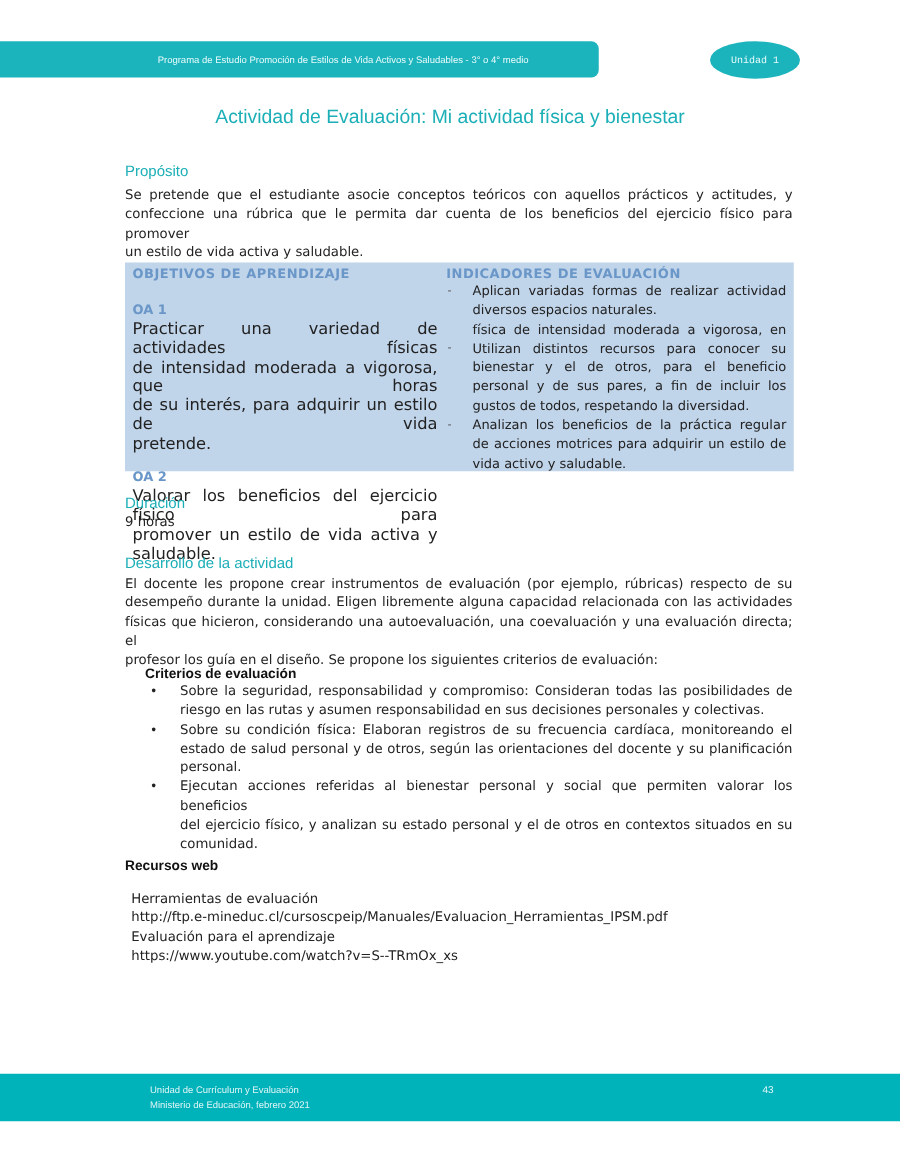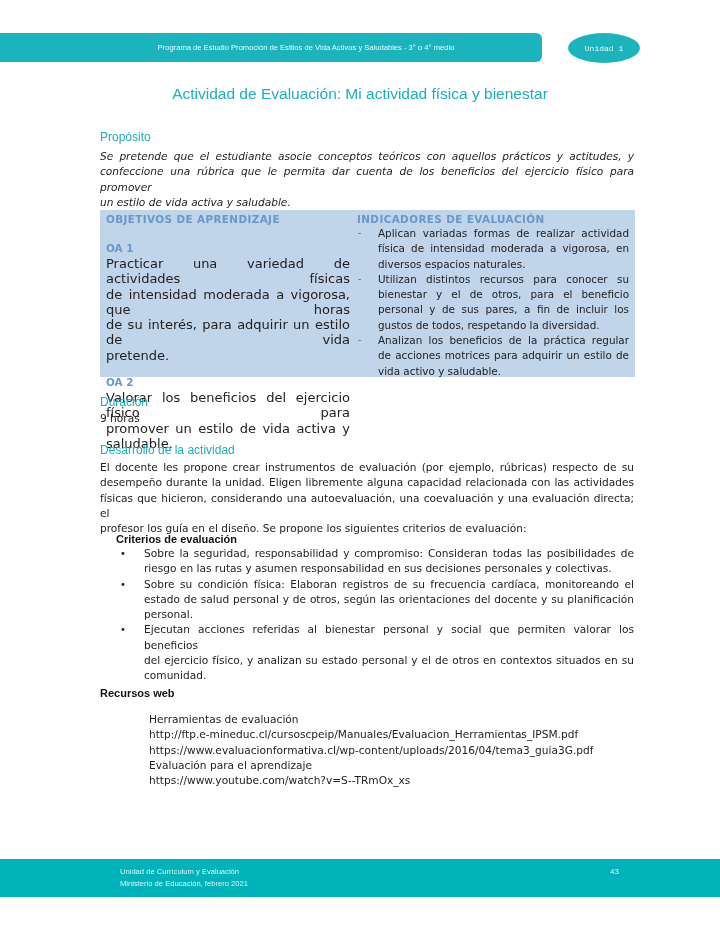--- a/index.html
+++ b/index.html
@@ -1,20 +1,20 @@
 <!DOCTYPE html>
 <html><head>
   <meta charset="utf-8">
   <style>
     * { box-sizing: border-box; margin: 0; padding: 0; }
     html, body { width: 720px; height: 932px; background: #ffffff; overflow: hidden; }
     body { position: relative; font-family: "DejaVu Sans", sans-serif; color: #1a1a1a; }
 
     .header-band {
-      position: absolute; left: 0; top: 33px; width: 542px; height: 29px;
+      position: absolute; left: 0; top: 33px; width: 479px; height: 29px;
       background: #1cb4bc; border-radius: 0 6px 6px 0;
       display: flex; align-items: center; justify-content: center;
     }
     .header-band span {
       font-family: "Liberation Sans", sans-serif; font-size: 7.6px; color: #e8fbfc;
       margin-left: 70px;
     }
     .unit-pill {
       position: absolute; left: 568px; top: 33px; width: 72px; height: 30px;
       background: #1cb4bc; border-radius: 50%;
@@ -65,21 +65,21 @@
     .criteria-list { position: absolute; left: 100px; top: 546px; width: 534px; }
     .crit-item { position: relative; padding-left: 44px; font-size: 10.6px; line-height: 15.3px; color: #222; }
     .crit-item .bullet { position: absolute; left: 20px; top: 0; font-size: 10px; }
     .crit-item .line { display: block; text-align: justify; text-align-last: justify; }
     .crit-item .line.last { text-align-last: left; }
 
     .resources-title {
       position: absolute; left: 100px; top: 687px;
       font-family: "Liberation Sans", sans-serif; font-size: 11px; font-weight: bold; color: #111;
     }
-    .resources { position: absolute; left: 105px; top: 712px; margin-left: 44px; }
+    .resources { position: absolute; left: 105px; top: 712px; }
     .res-line { font-size: 10.6px; line-height: 15.3px; color: #222; white-space: nowrap; }
 
     .footer-band {
       position: absolute; left: 0; top: 859px; width: 720px; height: 38px;
       background: #00b2ba;
     }
     .footer-text {
       position: absolute; left: 100px; top: 7px;
       font-family: "Liberation Sans", sans-serif; font-size: 7.6px; line-height: 12px; color: #dff6f7; margin-left: 20px;
     }
@@ -92,21 +92,21 @@
 <body>
 
 <div class="header-band">
   <span>Programa de Estudio Promoción de Estilos de Vida Activos y Saludables - 3° o 4° medio</span>
 </div>
 <div class="unit-pill">Unidad 1</div>
 
 <div class="title">Actividad de Evaluación: Mi actividad física y bienestar</div>
 
 <div class="section-heading" style="top:130px;">Propósito</div>
-<div class="para" style="top:149px;font-style:italic;">
+<div class="para" style="top:149px;">
   <span class="line">Se pretende que el estudiante asocie conceptos teóricos con aquellos prácticos y actitudes, y</span>
   <span class="line">confeccione una rúbrica que le permita dar cuenta de los beneficios del ejercicio físico para promover</span>
   <span class="line last">un estilo de vida activa y saludable.</span>
 </div>
 
 <div class="oa-table">
   <div class="oa-col left">
     <div class="oa-head">OBJETIVOS DE APRENDIZAJE</div>
     <div style="height:15px;"></div>
     <div class="oa-label">OA 1</div>
@@ -122,22 +122,22 @@
       <span class="line">Valorar los beneficios del ejercicio físico para</span>
       <span class="line last">promover un estilo de vida activa y saludable.</span>
     </div>
   </div>
 
   <div class="oa-col right">
     <div class="oa-head">INDICADORES DE EVALUACIÓN</div>
     <div class="ind-item">
       <span class="dash">-</span>
       <span class="line">Aplican variadas formas de realizar actividad</span>
+      <span class="line last">diversos espacios naturales.</span>
       <span class="line">física de intensidad moderada a vigorosa, en</span>
-      <span class="line last">diversos espacios naturales.</span>
     </div>
     <div class="ind-item">
       <span class="dash">-</span>
       <span class="line">Utilizan distintos recursos para conocer su</span>
       <span class="line">bienestar y el de otros, para el beneficio</span>
       <span class="line">personal y de sus pares, a fin de incluir los</span>
       <span class="line last">gustos de todos, respetando la diversidad.</span>
     </div>
     <div class="ind-item">
       <span class="dash">-</span>
@@ -177,21 +177,20 @@
     <span class="line">Ejecutan acciones referidas al bienestar personal y social que permiten valorar los beneficios</span>
     <span class="line">del ejercicio físico, y analizan su estado personal y el de otros en contextos situados en su</span>
     <span class="line last">comunidad.</span>
   </div>
 </div>
 
 <div class="resources-title">Recursos web</div>
 <div class="resources">
   <div class="res-line">Herramientas de evaluación</div>
   <div class="res-line">http://ftp.e-mineduc.cl/cursoscpeip/Manuales/Evaluacion_Herramientas_IPSM.pdf</div>
-  <div class="res-line">https://www.evaluacionformativa.cl/wp-content/uploads/2016/04/tema3_guia3G.pdf</div>
   <div class="res-line">Evaluación para el aprendizaje</div>
   <div class="res-line">https://www.youtube.com/watch?v=S--TRmOx_xs</div>
 </div>
 
 <div class="footer-band">
   <div class="footer-text">
     <div>Unidad de Currículum y Evaluación</div>
     <div>Ministerio de Educación, febrero 2021</div>
   </div>
   <div class="page-num">43</div>

